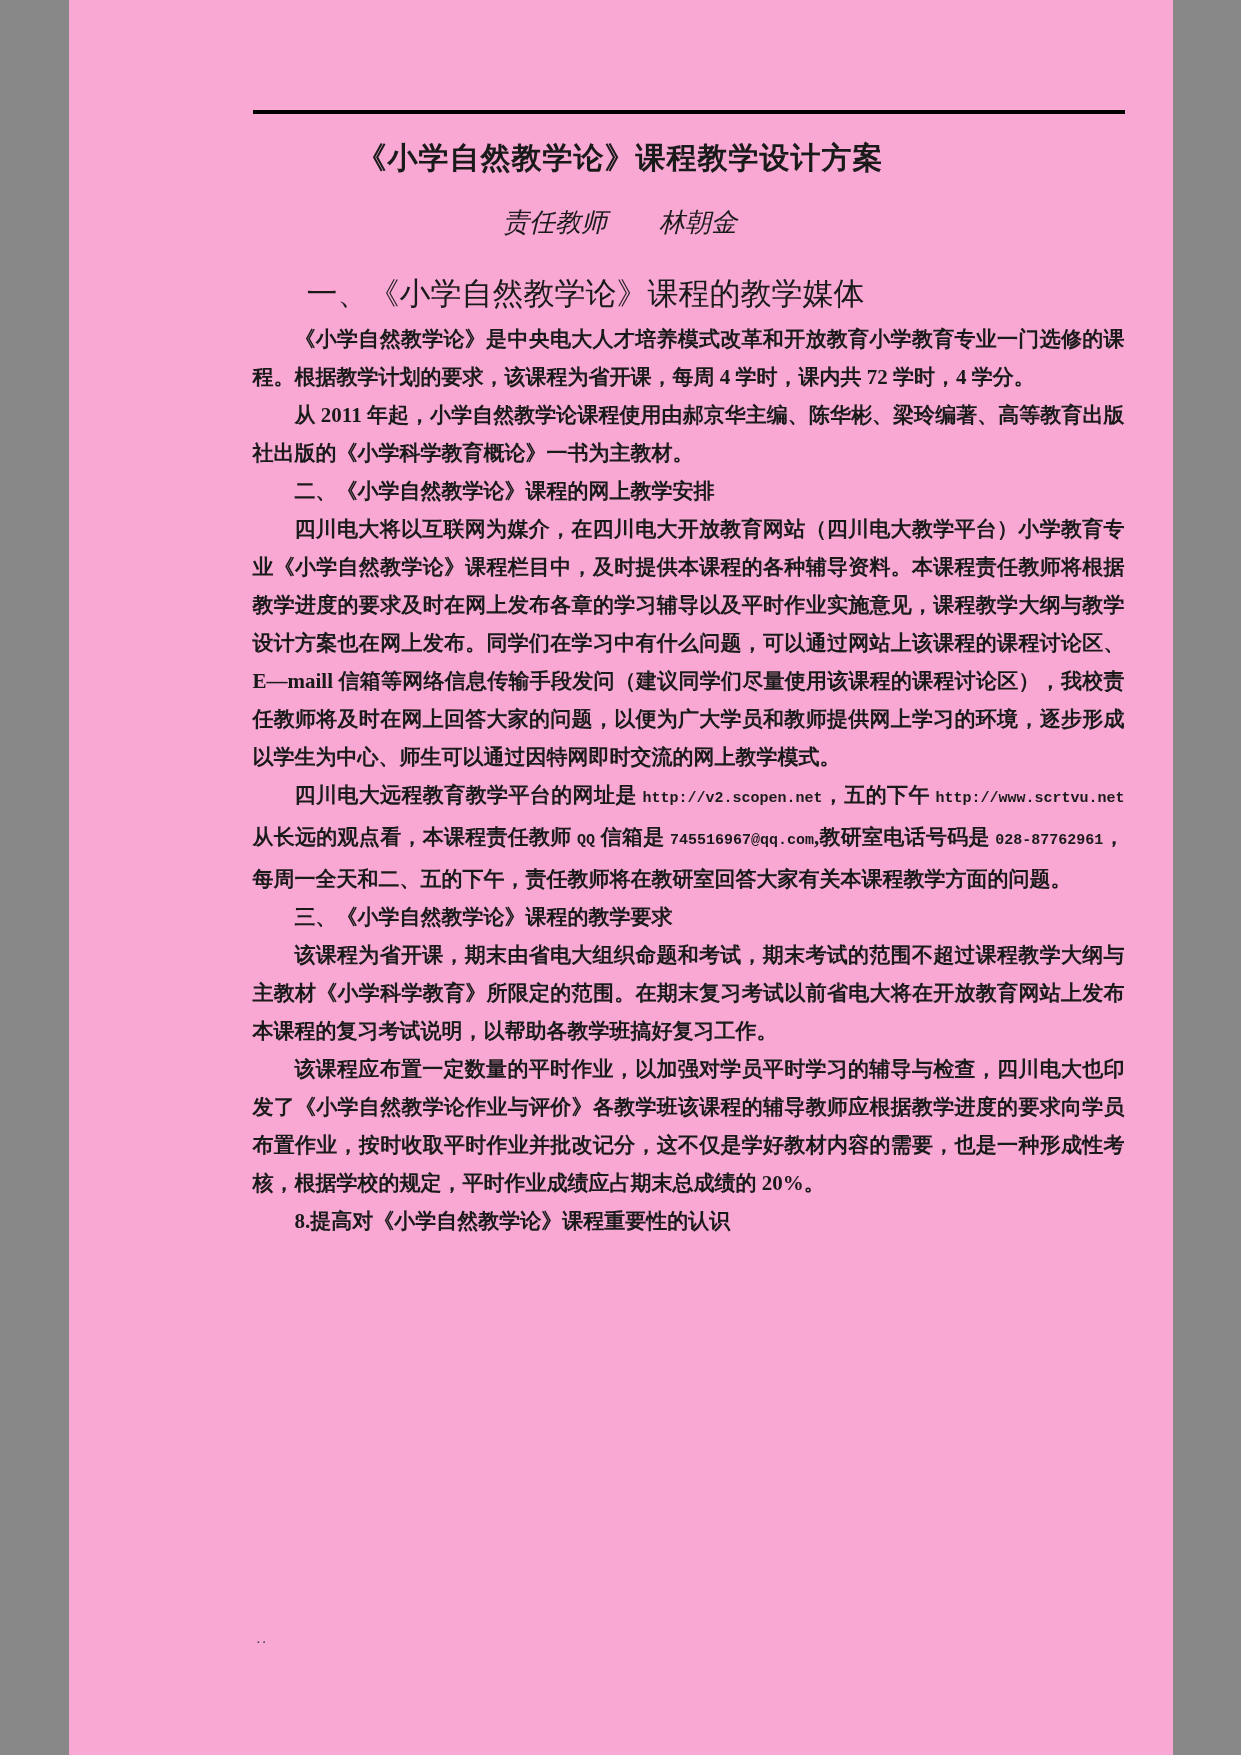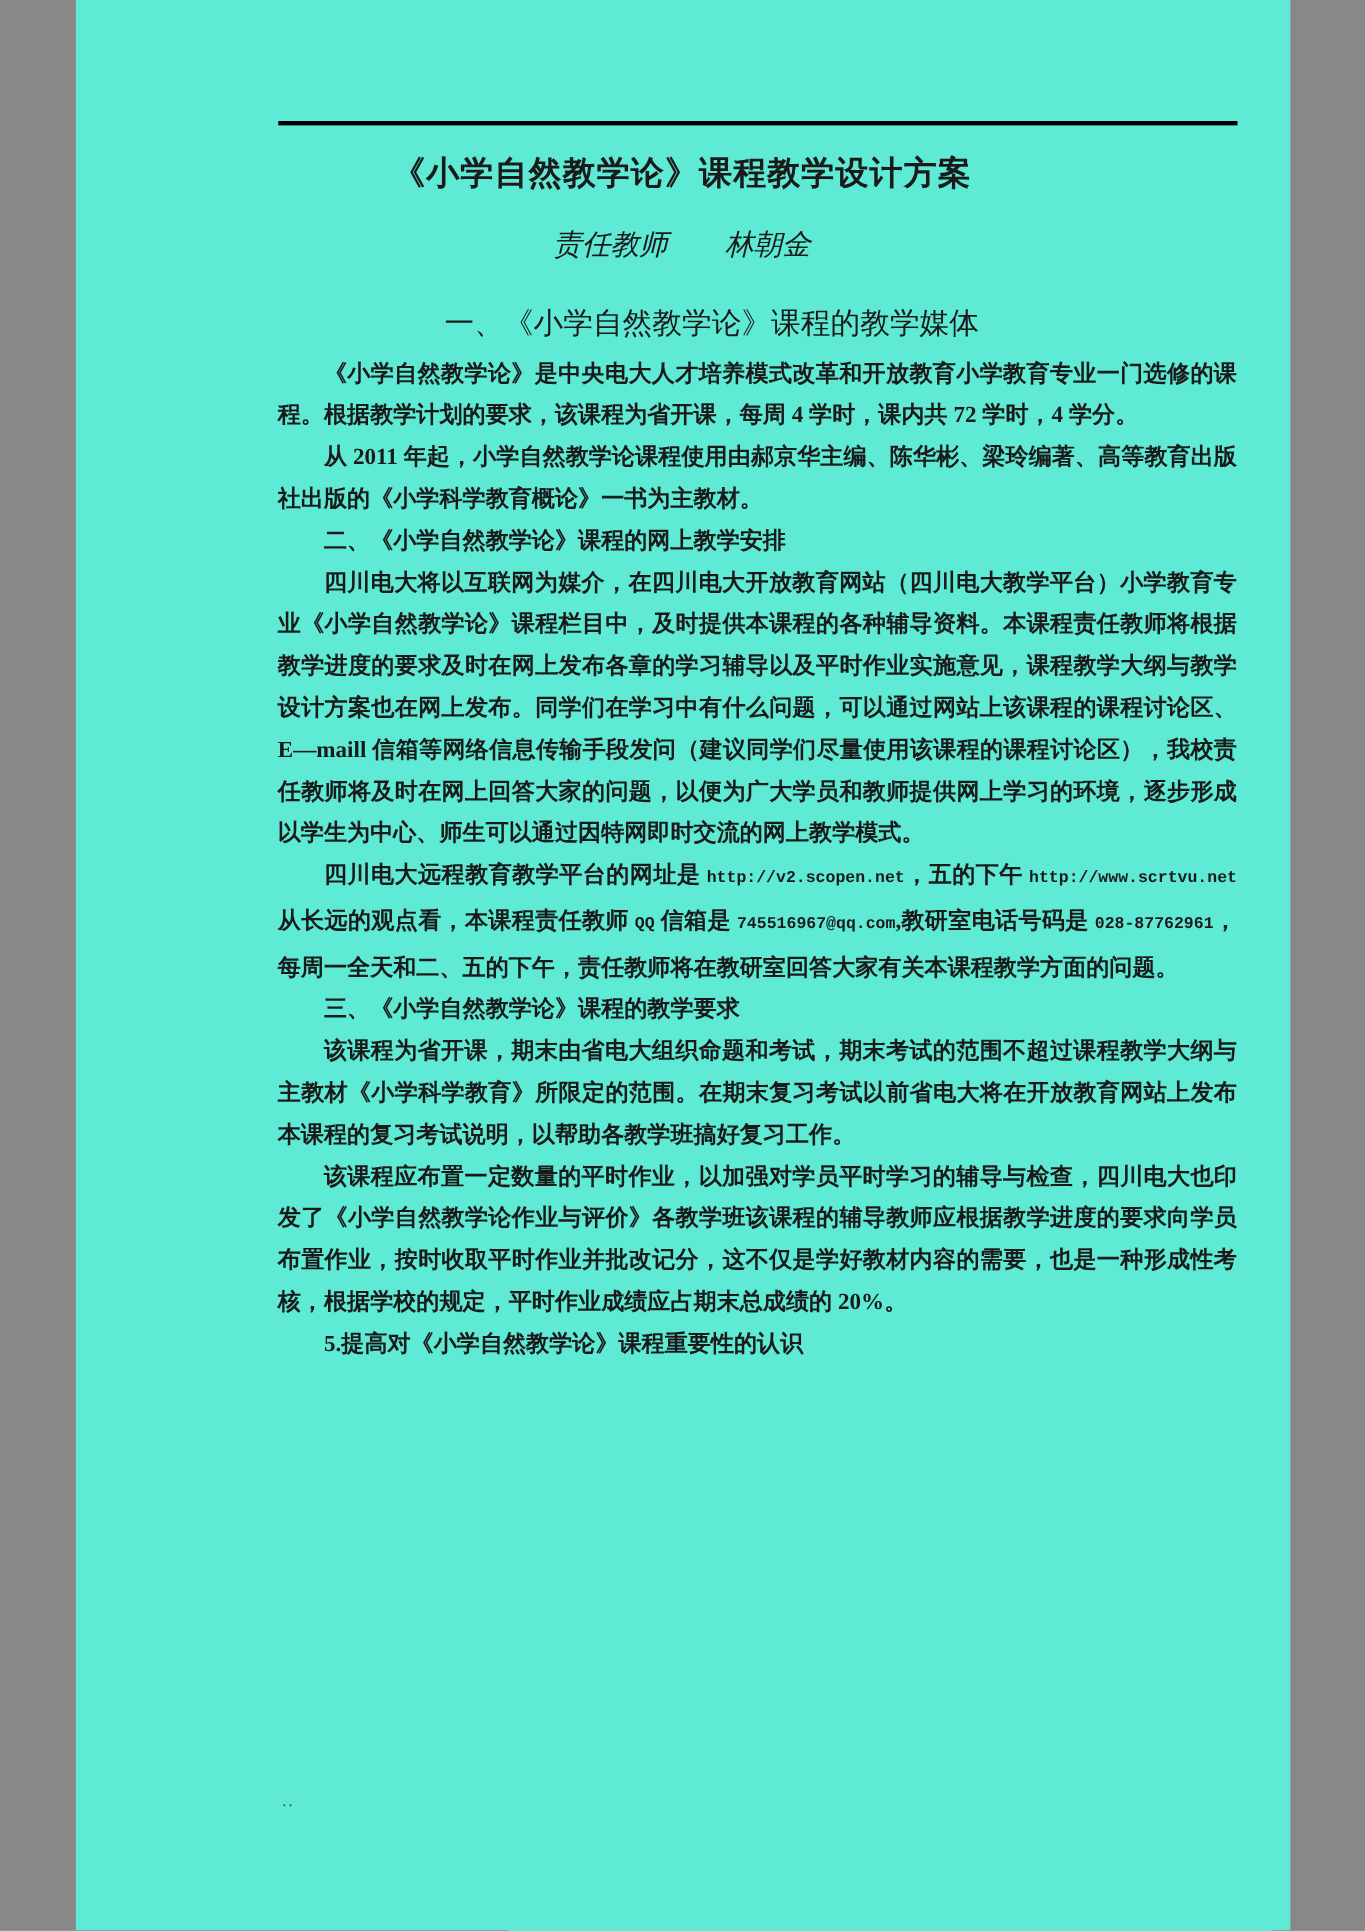--- a/index.html
+++ b/index.html
@@ -1,21 +1,21 @@
 <!DOCTYPE html>
 <html><head>
 <meta charset="utf-8">
 <style>
   html, body { margin: 0; padding: 0; background: #888; }
   .page {
     position: relative;
     width: 1104px;
     height: 1755px;
     margin: 0 auto;
-    background: #5eead4;
+    background: #f9a8d4;
     font-family: "Liberation Serif", "DejaVu Serif", serif;
     color: #1a1a1a;
     overflow: hidden;
   }
   .top-rule {
     position: absolute;
     left: 184px;
     top: 110px;
     width: 872px;
     height: 4px;
@@ -33,24 +33,23 @@
     margin: 28px 185px 0 184px;
     text-align: center;
     font-size: 26px;
     line-height: 34px;
     font-style: italic;
   }
   .byline-gap { display: inline-block; width: 52px; }
   .sec1 {
     margin: 36px 185px 0 184px;
     padding-left: 54px;
-    font-size: 27px;
+    font-size: 31px;
     font-weight: normal;
     line-height: 36px;
-    text-align: center;
   }
   .doc-body {
     margin: 8px 185px 0 184px;
     width: 872px;
     font-size: 21px;
     line-height: 38px;
     text-align: justify;
     font-weight: bold;
   }
   .doc-body p {
@@ -86,17 +85,17 @@
 
   <div class="doc-body" id="doc-body">
       <p><span>《小学自然教学论》是中央电大人才培养模式改革和开放教育小学教育专业一门选修的课程。根据教学计划的要求，该课程为省开课，每周 4 学时，课内共 72 学时，4 学分。</span></p>
       <p><span>从 2011 年起，小学自然教学论课程使用由郝京华主编、陈华彬、梁玲编著、高等教育出版社出版的《小学科学教育概论》一书为主教材。</span></p>
       <p><span>二、《小学自然教学论》课程的网上教学安排</span></p>
       <p><span>四川电大将以互联网为媒介，在四川电大开放教育网站（四川电大教学平台）小学教育专业《小学自然教学论》课程栏目中，及时提供本课程的各种辅导资料。本课程责任教师将根据教学进度的要求及时在网上发布各章的学习辅导以及平时作业实施意见，课程教学大纲与教学设计方案也在网上发布。同学们在学习中有什么问题，可以通过网站上该课程的课程讨论区、E—maill 信箱等网络信息传输手段发问（建议同学们尽量使用该课程的课程讨论区），我校责任教师将及时在网上回答大家的问题，以便为广大学员和教师提供网上学习的环境，逐步形成以学生为中心、师生可以通过因特网即时交流的网上教学模式。</span></p>
       <p><span>四川电大远程教育教学平台的网址是 </span><span class="mono">http://v2.scopen.net</span><span>，五的下午 </span><span class="mono">http://www.scrtvu.net</span><span> 从长远的观点看，本课程责任教师 </span><span class="mono">QQ</span><span> 信箱是 </span><span class="mono">745516967@qq.com</span><span>,教研室电话号码是 </span><span class="mono">028-87762961</span><span>，每周一全天和二、五的下午，责任教师将在教研室回答大家有关本课程教学方面的问题。</span></p>
       <p><span>三、《小学自然教学论》课程的教学要求</span></p>
       <p><span>该课程为省开课，期末由省电大组织命题和考试，期末考试的范围不超过课程教学大纲与主教材《小学科学教育》所限定的范围。在期末复习考试以前省电大将在开放教育网站上发布本课程的复习考试说明，以帮助各教学班搞好复习工作。</span></p>
       <p><span>该课程应布置一定数量的平时作业，以加强对学员平时学习的辅导与检查，四川电大也印发了《小学自然教学论作业与评价》各教学班该课程的辅导教师应根据教学进度的要求向学员布置作业，按时收取平时作业并批改记分，这不仅是学好教材内容的需要，也是一种形成性考核，根据学校的规定，平时作业成绩应占期末总成绩的 20%。</span></p>
-      <p><span>5.提高对《小学自然教学论》课程重要性的认识</span></p>
+      <p><span>8.提高对《小学自然教学论》课程重要性的认识</span></p>
     </div>
 
   <div class="footer-mark">..</div>
 </div>
 
 </body></html>

